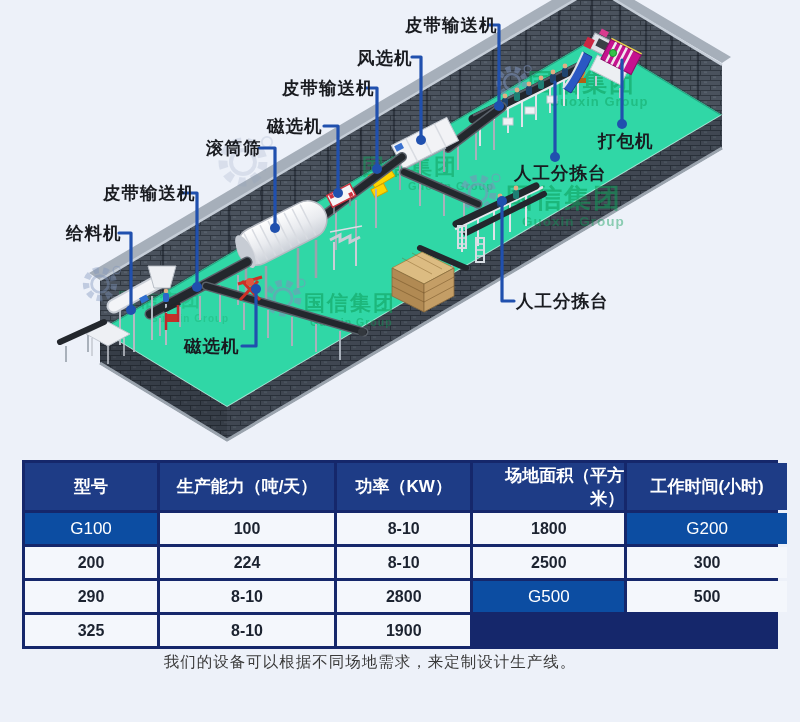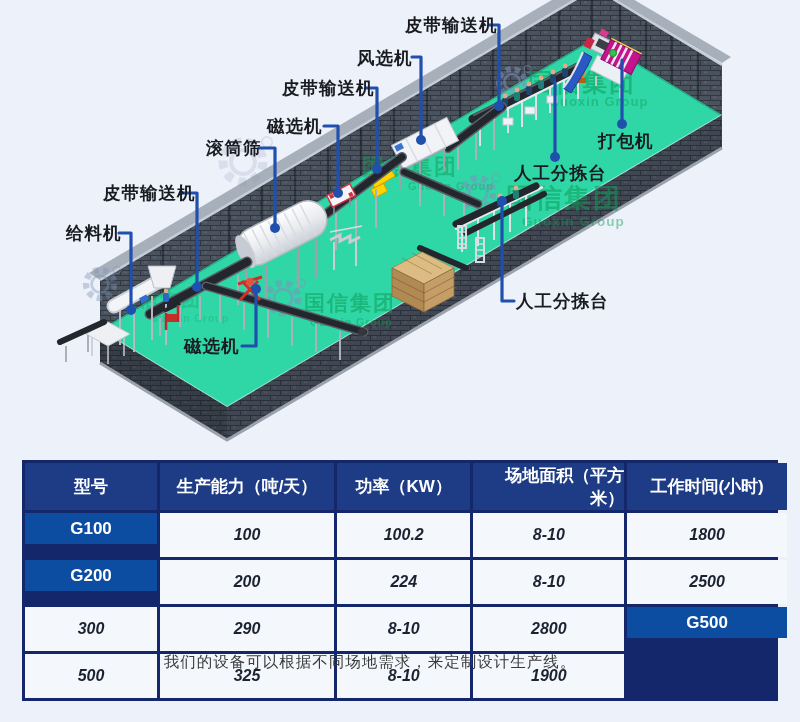--- a/index.html
+++ b/index.html
@@ -18,26 +18,26 @@
     background:#15276b;
     gap:3px;
     padding:3px;
     box-sizing:border-box;
   }
   .spec-table .th{
     background:#1e3c86;color:#ffffff;font-weight:bold;font-size:17px;
     display:flex;align-items:center;justify-content:center;height:47px;text-align:right;
   }
   .spec-table .model{
-    background:#0c4da2;color:#ffffff;font-weight:bold;font-size:17px;
+    background:#0c4da2;color:#ffffff;font-weight:normal;font-size:17px;
     display:flex;align-items:center;justify-content:center;height:31px;
   }
   .spec-table .td{
     background:#f4f7fc;color:#1c2330;font-weight:bold;font-size:16px;
-    display:flex;align-items:center;justify-content:center;height:44px;font-style:italic;
+    display:flex;align-items:center;justify-content:center;height:31px;
   }
   .caption{
     position:absolute;left:0;top:652px;width:740px;text-align:center;
     font-size:15.5px;color:#3a3a3a;letter-spacing:1px;
   }
 </style>
 </head>
 <body>
 
 <div class="stage">
@@ -326,21 +326,20 @@
 
   <div class="spec-table">
     <div class="th">型号</div>
     <div class="th">生产能力（吨/天）</div>
     <div class="th">功率（KW）</div>
     <div class="th">场地面积（平方米）</div>
     <div class="th">工作时间(小时)</div>
 
     <div class="model">G100</div>
     <div class="td">100</div>
-    <div class="td">100.2</div>
     <div class="td">8-10</div>
     <div class="td">1800</div>
 
     <div class="model">G200</div>
     <div class="td">200</div>
     <div class="td">224</div>
     <div class="td">8-10</div>
     <div class="td">2500</div>
 
     <div class="td">300</div>

